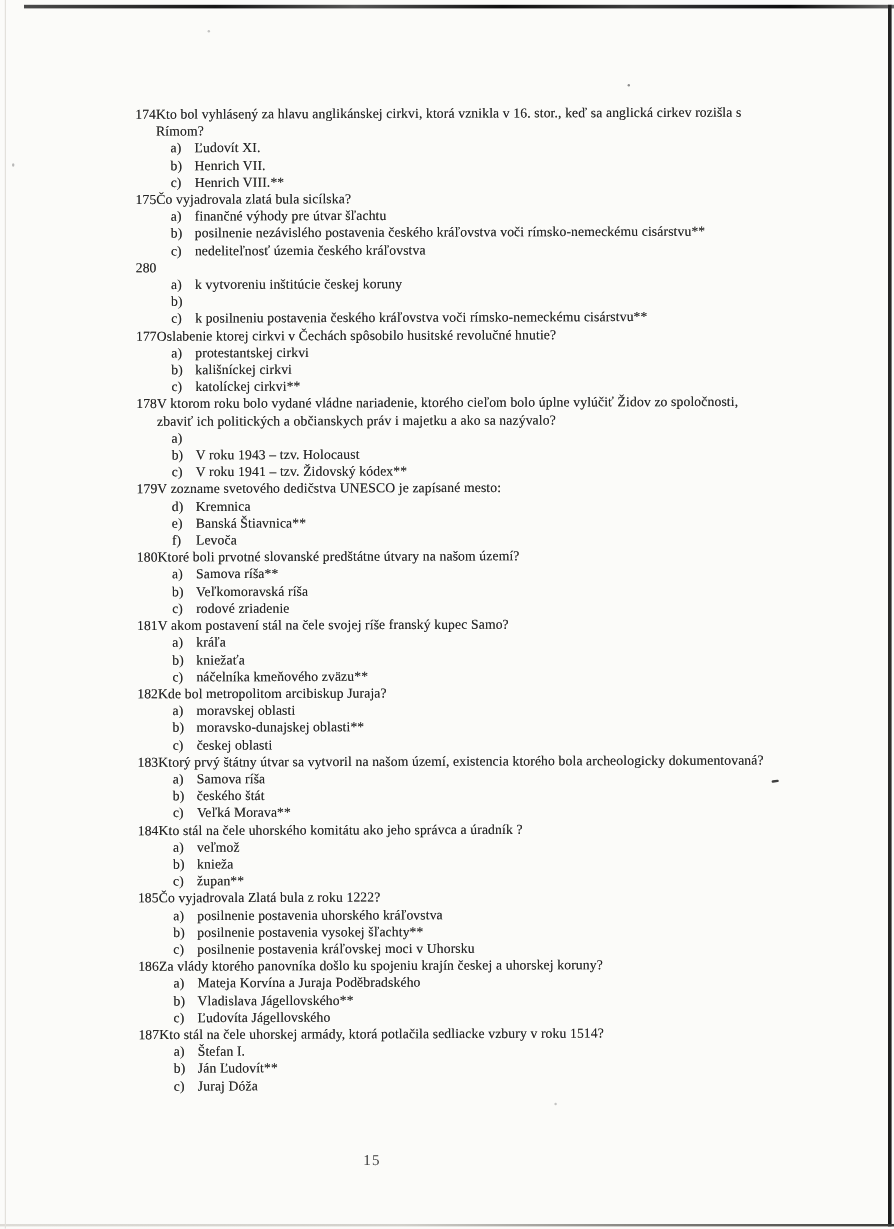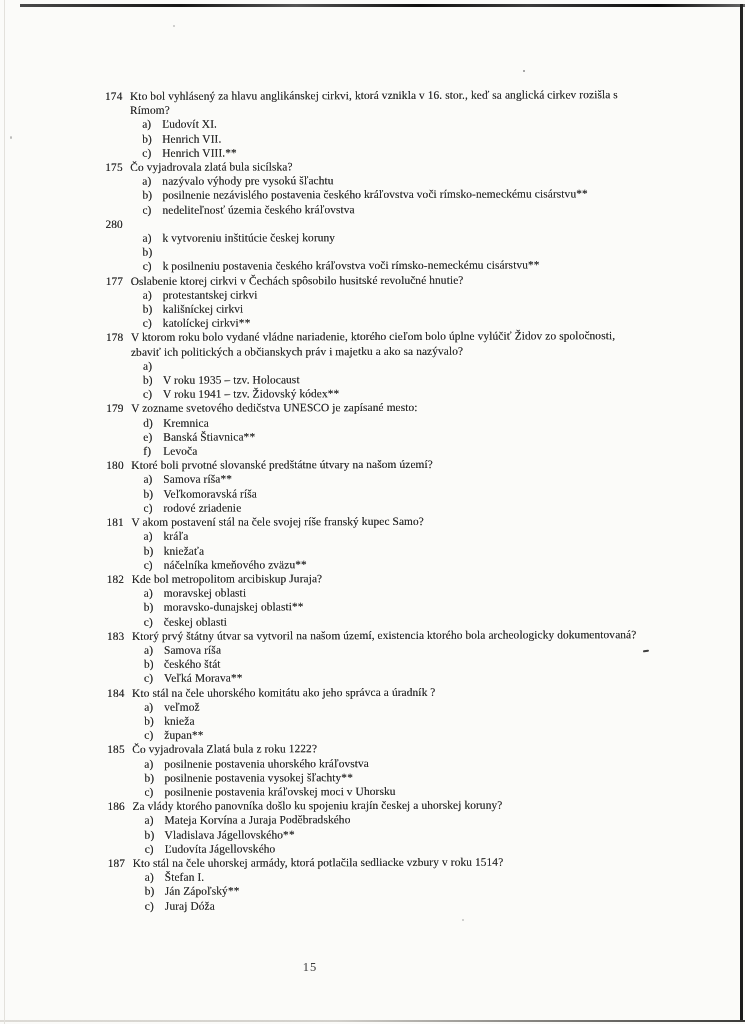--- a/index.html
+++ b/index.html
@@ -49,21 +49,21 @@
     transform: rotate(-0.2deg);
     transform-origin: left top;
     color: #262626;
     font-size: 11.4px;
     line-height: 14.2px;
     letter-spacing: 0.1px;
     text-shadow: 0 0 0.5px rgba(30,30,30,0.55);
   }
   .q-line, .opt { white-space: nowrap; }
   .q-first { display: flex; }
-  .q-num { flex: 0 0 25px; }
+  .q-num { flex: 0 0 25px; text-align: right; }
   .q-text { flex: 0 0 auto; }
   .q-cont { padding-left: 25px; }
   .opt { display: flex; padding-left: 37px; }
   .opt-letter { flex: 0 0 20px; }
   .opt-text { flex: 0 0 auto; }
   .page-number {
     position: absolute;
     left: 0; top: 960px;
     width: 620px;
     text-align: center;
@@ -118,21 +118,21 @@
           <span class="opt-text">Henrich VIII.**</span>
         </div>
       </div>
       <div class="question">
         <div class="q-line q-first">
           <span class="q-num">175</span>
           <span class="q-text">Čo vyjadrovala zlatá bula sicílska?</span>
         </div>
         <div class="opt">
           <span class="opt-letter">a)</span>
-          <span class="opt-text">nazývalo výhody pre vysokú šľachtu</span>
+          <span class="opt-text">finančné výhody pre útvar šľachtu</span>
         </div>
         <div class="opt">
           <span class="opt-letter">b)</span>
           <span class="opt-text">posilnenie nezávislého postavenia českého kráľovstva voči rímsko-nemeckému cisárstvu**</span>
         </div>
         <div class="opt">
           <span class="opt-letter">c)</span>
           <span class="opt-text">nedeliteľnosť územia českého kráľovstva</span>
         </div>
       </div>
@@ -174,21 +174,21 @@
         <div class="q-line q-first">
           <span class="q-num">178</span>
           <span class="q-text">V ktorom roku bolo vydané vládne nariadenie, ktorého cieľom bolo úplne vylúčiť Židov zo spoločnosti,</span>
         </div>
         <div class="q-line q-cont">zbaviť ich politických a občianskych práv i majetku  a ako sa nazývalo?</div>
         <div class="opt">
           <span class="opt-letter">a)</span>
         </div>
         <div class="opt">
           <span class="opt-letter">b)</span>
-          <span class="opt-text">V roku 1935 – tzv. Holocaust</span>
+          <span class="opt-text">V roku 1943 – tzv. Holocaust</span>
         </div>
         <div class="opt">
           <span class="opt-letter">c)</span>
           <span class="opt-text">V roku 1941 – tzv. Židovský kódex**</span>
         </div>
       </div>
       <div class="question">
         <div class="q-line q-first">
           <span class="q-num">179</span>
           <span class="q-text">V zozname svetového dedičstva UNESCO je zapísané mesto:</span>
@@ -336,21 +336,21 @@
         <div class="q-line q-first">
           <span class="q-num">187</span>
           <span class="q-text">Kto stál na čele uhorskej armády, ktorá potlačila sedliacke vzbury v roku 1514?</span>
         </div>
         <div class="opt">
           <span class="opt-letter">a)</span>
           <span class="opt-text">Štefan I.</span>
         </div>
         <div class="opt">
           <span class="opt-letter">b)</span>
-          <span class="opt-text">Ján Zápoľský**</span>
+          <span class="opt-text">Ján Ľudovít**</span>
         </div>
         <div class="opt">
           <span class="opt-letter">c)</span>
           <span class="opt-text">Juraj Dóža</span>
         </div>
       </div>
     </div>
 
   <div class="page-number">15</div>
 </div>

